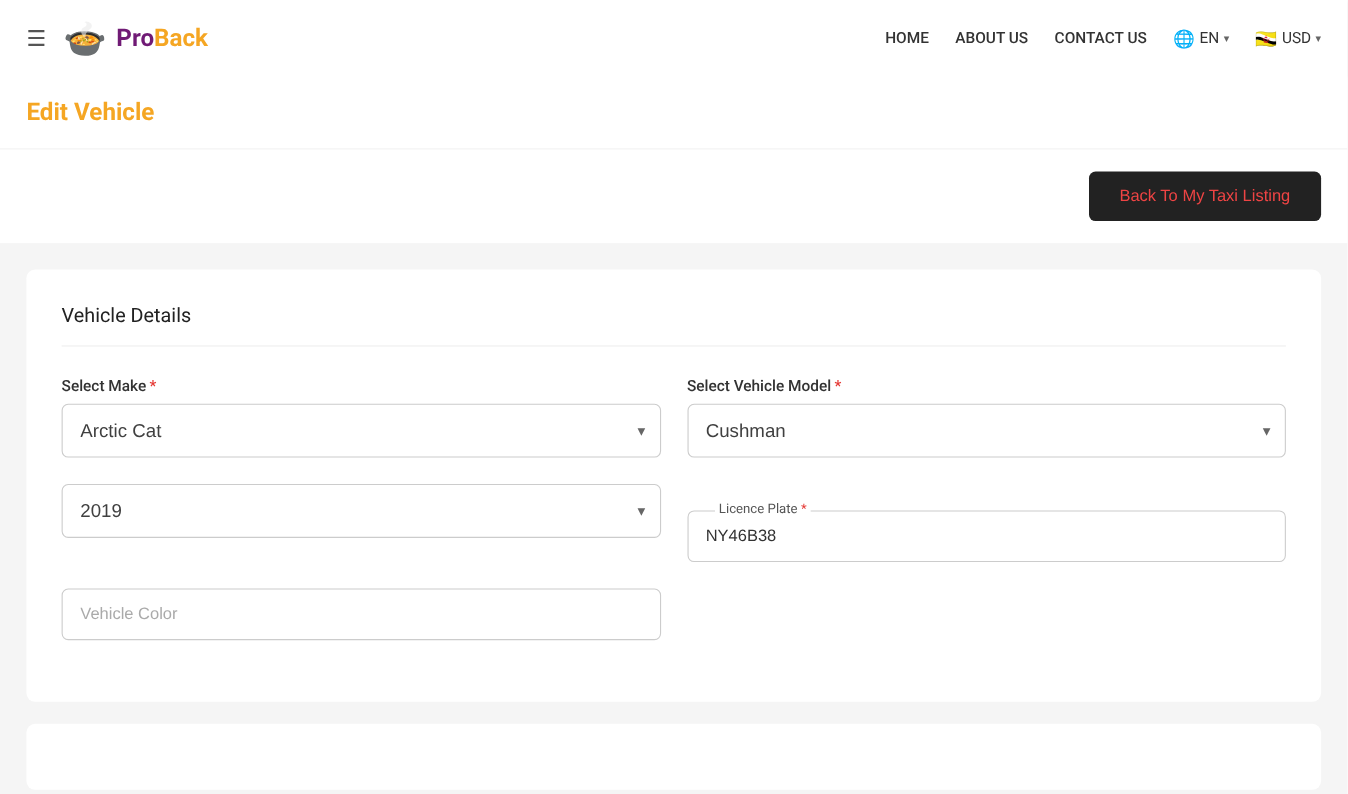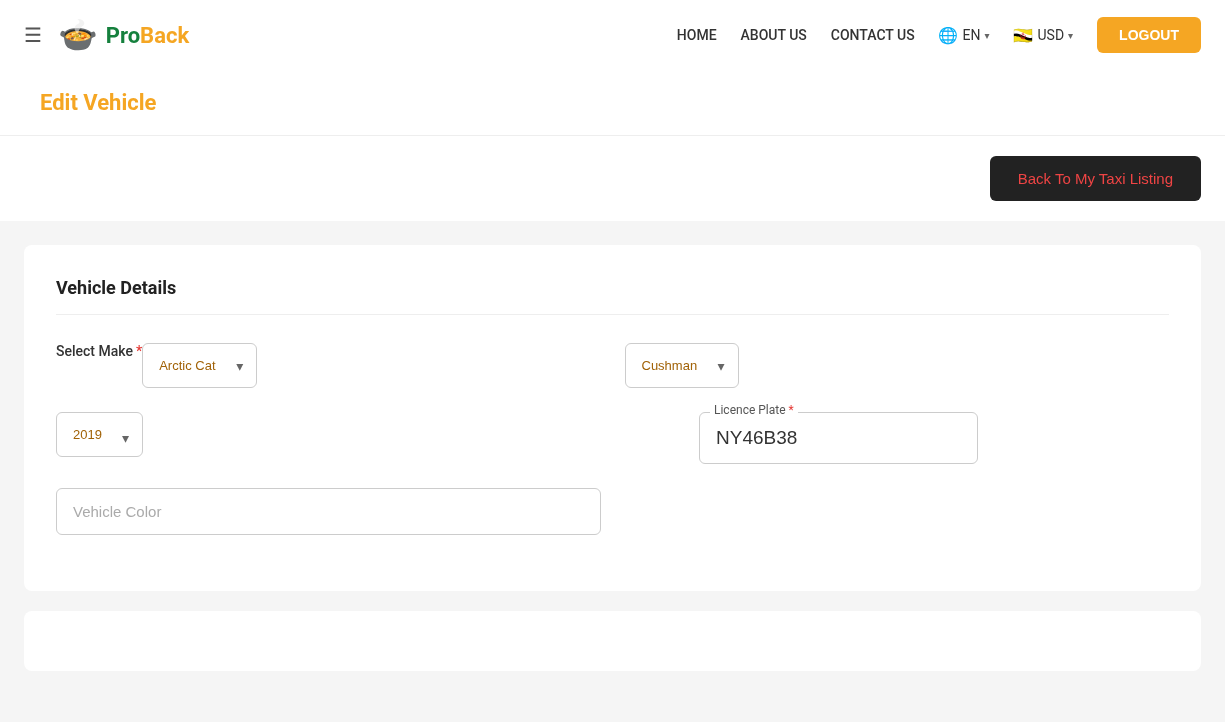--- a/index.html
+++ b/index.html
@@ -28,104 +28,103 @@
     }
     .flag-emoji { font-size: 16px; }
     .chevron-small { font-size: 10px; color: #666; }
     .logout-btn {
       background: #f5a623; color: #fff; border: none; border-radius: 6px;
       padding: 10px 22px; font-size: 14px; font-weight: 600; cursor: pointer;
     }
 
     
     .page-wrapper { background: #fff; }
-    .page-header { padding: 20px 40px; border-bottom: 1px solid #eee; }
+    .page-header { padding: 20px 24px; border-bottom: 1px solid #eee; }
     .page-title { font-size: 22px; font-weight: 700; color: #f5a623; }
 
     
     .action-bar { display: flex; justify-content: flex-end; padding: 20px 24px; background: #fff; }
     .back-btn {
       background: #222; color: #ef4444; border: none; border-radius: 6px;
       padding: 14px 28px; font-size: 15px; font-weight: 500; cursor: pointer;
     }
 
     
     .form-section-wrapper { background: #f5f5f5; padding: 24px; }
     .form-card {
       background: #fff; border-radius: 8px; padding: 32px; margin-bottom: 20px;
     }
-    .form-section-title { font-size: 18px; font-weight: 700; color: #222; margin-bottom: 28px; border-bottom: 1px solid #eee; padding-bottom: 16px; }
+    .form-section-title { font-size: 18px; font-weight: 400; color: #222; margin-bottom: 28px; border-bottom: 1px solid #eee; padding-bottom: 16px; }
 
     .form-row { display: flex; gap: 24px; margin-bottom: 24px; }
-    .form-group { flex: 1; display: flex; flex-direction: row; }
+    .form-group { flex: 1; display: flex; flex-direction: column; }
     .form-label { font-size: 14px; font-weight: 500; color: #333; margin-bottom: 8px; }
     .required-star { color: #e53935; margin-left: 3px; }
 
     .form-select-wrapper { position: relative; }
     .form-select {
       width: 100%; padding: 14px 40px 14px 16px; border: 1px solid #ccc; border-radius: 6px;
-      font-size: 13px; color: #a16207; background: #fff; appearance: none; cursor: pointer;
+      font-size: 17px; color: #404040; background: #fff; appearance: none; cursor: pointer;
     }
     .select-chevron {
       position: absolute; right: 14px; top: 50%; transform: translateY(-50%);
       pointer-events: none; color: #666; font-size: 14px;
     }
 
     .form-input {
       width: 100%; padding: 14px 16px; border: 1px solid #ccc; border-radius: 6px;
       font-size: 15px; color: #b91c1c; background: #fff;
     }
     .form-input::placeholder { color: #aaa; }
 
     .licence-plate-wrapper {
       position: relative; border: 1px solid #ccc; border-radius: 6px; background: #fff;
     }
     .licence-plate-label {
-      position: absolute; top: -10px; left: 10px; background: #fff; padding: 0 4px;
+      position: absolute; top: -10px; left: 24px; background: #fff; padding: 0 4px;
       font-size: 12px; color: #555;
     }
     .licence-plate-label .required-star { color: #e53935; }
     .licence-plate-input {
       width: 100%; padding: 14px 16px; border: none; border-radius: 6px;
-      font-size: 19px; color: #333; background: transparent;
+      font-size: 15px; color: #333; background: transparent;
     }
 
     .form-single-row { margin-bottom: 24px; }
 
     
     .bottom-card { background: #fff; border-radius: 8px; min-height: 60px; }
   </style>
 </head>
 <body>
 
 <nav class="navbar">
   <div class="navbar-left">
     <span class="hamburger">☰</span>
     <div class="logo-container">
       <span class="logo-icon">🍲</span>
       <span class="logo-text">
-        <span style="color:#15803d">Pro</span><span style="color:#f5a623">Back</span>
+        <span style="color:#701a75">Pro</span><span style="color:#f5a623">Back</span>
       </span>
     </div>
   </div>
   <div class="navbar-right">
     <a class="nav-link">HOME</a>
     <a class="nav-link">ABOUT US</a>
     <a class="nav-link">CONTACT US</a>
     <div class="lang-selector">
       <span class="flag-emoji">🌐</span>
       <span>EN</span>
       <span class="chevron-small">▾</span>
     </div>
     <div class="currency-selector">
       <span class="flag-emoji">🇧🇳</span>
       <span>USD</span>
       <span class="chevron-small">▾</span>
     </div>
-    <button class="logout-btn">LOGOUT</button>
   </div>
 </nav>
 
 <div class="page-wrapper">
   <div class="page-header">
     <h1 class="page-title">Edit Vehicle</h1>
   </div>
 
   <div class="action-bar">
     <button class="back-btn">Back To My Taxi Listing</button>
@@ -146,20 +145,23 @@
             <option value="Arctic Cat">Arctic Cat</option>
             <option value="Ford">Ford</option>
             <option value="Toyota">Toyota</option>
             <option value="Honda">Honda</option>
             <option value="Chevrolet">Chevrolet</option>
           </select>
           <span class="select-chevron">▾</span>
         </div>
       </div>
       <div class="form-group">
+        <label class="form-label">
+          <span>Select Vehicle Model</span><span class="required-star">*</span>
+        </label>
         <div class="form-select-wrapper">
           <select class="form-select">
             <option value="Cushman">Cushman</option>
             <option value="F-150">F-150</option>
             <option value="Corolla">Corolla</option>
             <option value="Civic">Civic</option>
           </select>
           <span class="select-chevron">▾</span>
         </div>
       </div>

